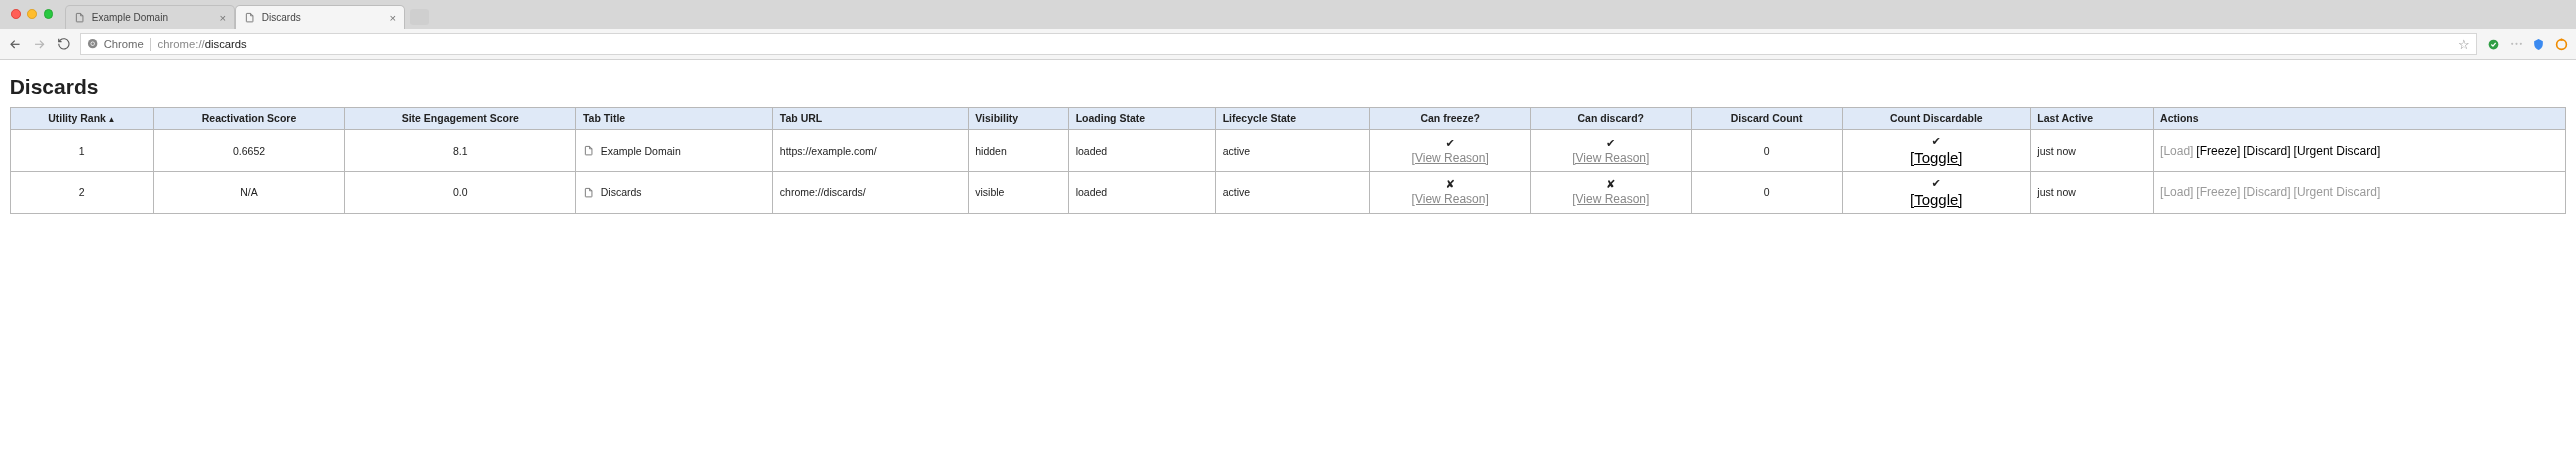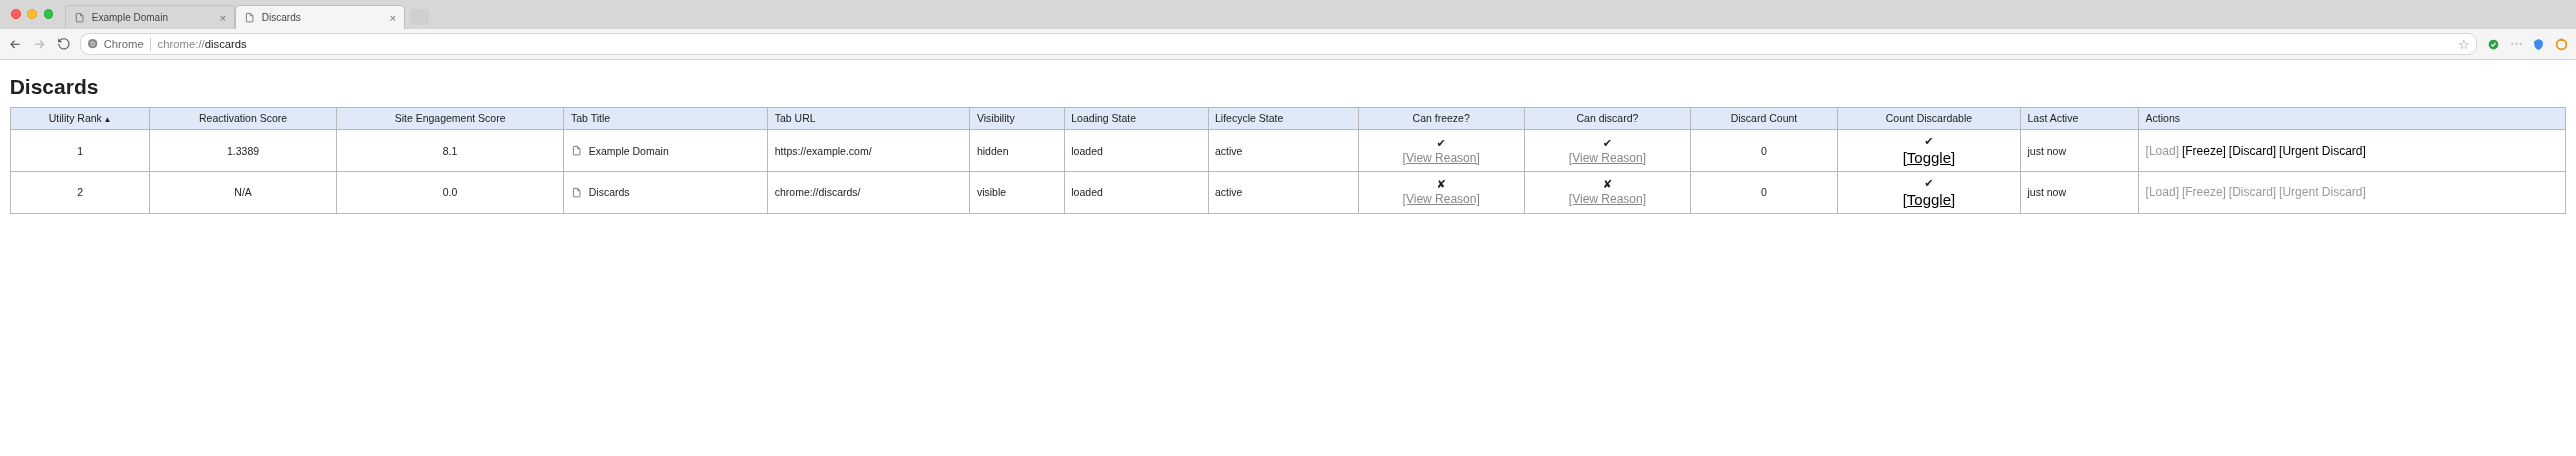--- a/index.html
+++ b/index.html
@@ -73,21 +73,21 @@
     padding: 0 8px;
     gap: 9.7px;
   }
   .nav-btn { color: #8a8a8a; font-size: 14.6px; display:flex; align-items:center; cursor:default;}
   .nav-btn.enabled { color: #5b5b5b; cursor:pointer;}
   .omnibox {
     flex: 1;
     height: 22.6px;
     background: #fff;
     border: 0.8px solid #d6d6d6;
-    border-radius: 9px;
+    border-radius: 0;
     display: flex;
     align-items: center;
     padding: 0 6.5px;
     gap: 6.5px;
     font-size: 11.3px;
   }
   .omnibox .scheme-chip {
     display:flex; align-items:center; gap:4.9px;
     color:#6a6a6a;
   }
@@ -108,21 +108,21 @@
     font-size: 10.5px;
   }
   table.discards th, table.discards td {
     border: 0.8px solid #b8b8b8;
     padding: 4.9px 6.5px;
     text-align: left;
     vertical-align: middle;
   }
   table.discards th {
     background: #dfe9f7;
-    font-weight: 400;
+    font-weight: 700;
     font-size: 10.5px;
   }
   th.sort .sort-arrow { font-size:8px; margin-left:1.6px;}
   .center { text-align: center !important; }
   .tab-title-cell { display:flex; align-items:center; gap:6.5px; }
   .page-favicon { width:11.3px;height:11.3px; display:inline-flex; align-items:center; justify-content:center;}
   .tick { font-size: 11.3px; line-height:1; }
   .subaction { color:#888; font-size:12px; display:block; margin-top:1.6px;}
   .toggle-link { color:#000; font-size:15px; display:block; margin-top:1.6px;}
   .actions a { text-decoration:none; color:#000; font-size:12px;}
@@ -243,21 +243,21 @@
         <th class="center">Can discard?</th>
         <th class="center">Discard Count</th>
         <th class="center">Count Discardable</th>
         <th>Last Active</th>
         <th>Actions</th>
       </tr>
     </thead>
     <tbody id="table-body">
     <tr>
           <td class="center">1</td>
-          <td class="center">1.3389</td>
+          <td class="center">0.6652</td>
           <td class="center">8.1</td>
           <td>
             <div class="tab-title-cell">
               <span class="page-favicon">
                 <svg width="11.3" height="11.3" viewBox="0 0 24 24" fill="none" stroke="#777" stroke-width="2">
                   <path d="M14 3H6a1 1 0 0 0-1 1v16a1 1 0 0 0 1 1h12a1 1 0 0 0 1-1V8z"></path>
                   <path d="M14 3v5h5"></path>
                 </svg>
               </span>
               <span>Example Domain</span>

